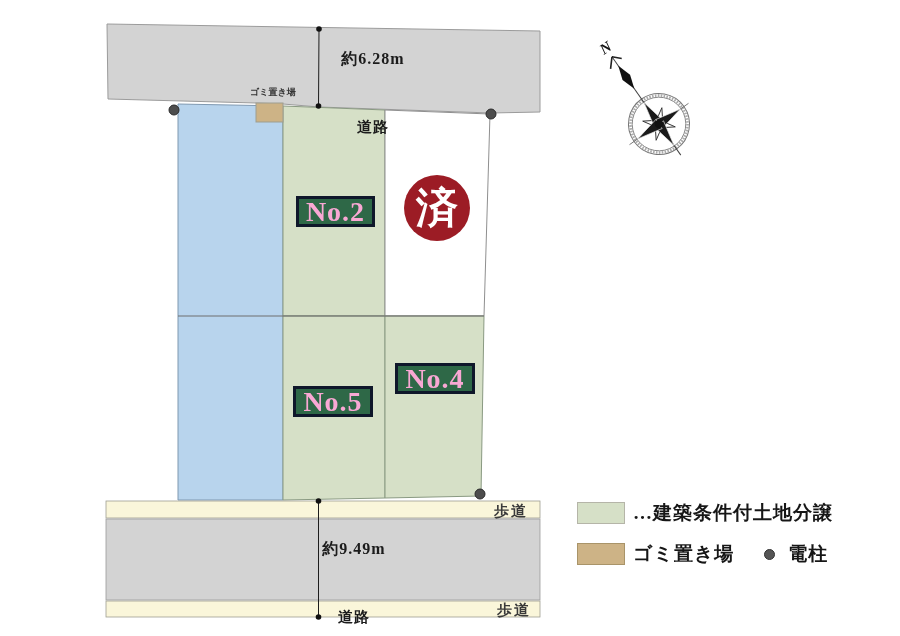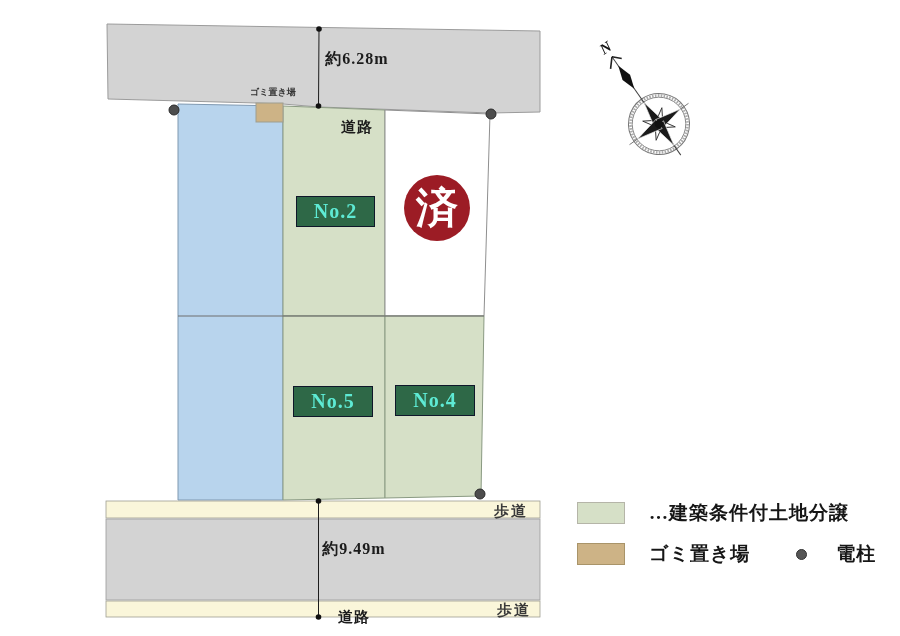--- a/index.html
+++ b/index.html
@@ -14,31 +14,31 @@
     line-height:1.35;letter-spacing:1px;color:#1c1c1c;
   }
   .road-label .l2{font-size:15px;margin-top:47px;}
   .garbage-label{
     font-size:9px;font-weight:bold;color:#333;letter-spacing:0px;white-space:nowrap;
   }
   .sidewalk-label{
     font-size:15px;font-weight:bold;color:#3a3a3a;letter-spacing:2px;white-space:nowrap;
   }
   .lot-tag{
-    position:absolute;background:#2e6847;border:1px solid #0f172a;
-    color:#5eead4;display:flex;align-items:center;justify-content:center;
-    font-weight:bold;font-size:20px;letter-spacing:1px;box-sizing:border-box;
+    position:absolute;background:#2e6847;border:3px solid #0f172a;
+    color:#f9a8d4;display:flex;align-items:center;justify-content:center;
+    font-weight:bold;font-size:28px;letter-spacing:1px;box-sizing:border-box;
   }
   .sold-badge{
     position:absolute;width:66px;height:66px;border-radius:50%;
     background:#9c1c25;color:#ffffff;display:flex;align-items:center;justify-content:center;
     font-size:42px;font-weight:bold;line-height:1;
   }
   .legend{position:absolute;left:577px;top:501px;width:300px;}
-  .legend-row{display:flex;align-items:center;margin-bottom:17px;height:24px;gap:16px;}
+  .legend-row{display:flex;align-items:center;margin-bottom:17px;height:24px;}
   .swatch{
     width:48px;height:22px;border:1px solid #b5b5a8;box-sizing:border-box;flex:0 0 48px;
   }
   .sw-green{background:#d6e0c7;}
   .sw-blue{background:#b8d4ed;}
   .sw-tan{background:#cdb386;border-color:#a99469;}
   .legend-label{
     margin-left:8px;font-size:19px;font-weight:bold;color:#161616;
     letter-spacing:1px;white-space:nowrap;
   }
@@ -106,30 +106,30 @@
         <polygon points="-26,0 0,5.5 0,-5.5"></polygon>
       </g>
       <circle r="4.2" fill="#111"></circle>
 
       <polygon points="0,-71 4.6,-57 0,-43 -4.6,-57" fill="#111"></polygon>
       <path d="M0,-82 L-8,-73 M0,-82 L7,-75" stroke="#222" stroke-width="1.6" fill="none"></path>
       <text y="-88" text-anchor="middle" font-size="15" font-weight="bold" font-style="italic" fill="#111" font-family="Liberation Serif, serif">N</text>
     </g>
   </svg>
 
-  <div class="ovl road-label" style="left:292px;top:48px;">
+  <div class="ovl road-label" style="left:308px;top:48px;">
     <div>約6.28m</div>
     <div class="l2">道路</div>
   </div>
 
   <div class="ovl garbage-label" style="left:250px;top:86px;">ゴミ置き場</div>
 
   <div class="lot-tag" style="left:296px;top:196px;width:79px;height:31px;">No.2</div>
   <div class="lot-tag" style="left:293px;top:386px;width:80px;height:31px;">No.5</div>
-  <div class="lot-tag" style="left:395px;top:385px;width:80px;height:31px;">No.4</div>
+  <div class="lot-tag" style="left:395px;top:363px;width:80px;height:31px;">No.4</div>
 
   <div class="sold-badge" style="left:404px;top:175px;">済</div>
 
   <div class="ovl sidewalk-label" style="left:494px;top:502px;">歩道</div>
   <div class="ovl sidewalk-label" style="left:497px;top:601px;">歩道</div>
 
   <div class="ovl road-label" style="left:289px;top:538px;">
     <div>約9.49m</div>
     <div class="l2">道路</div>
   </div>

